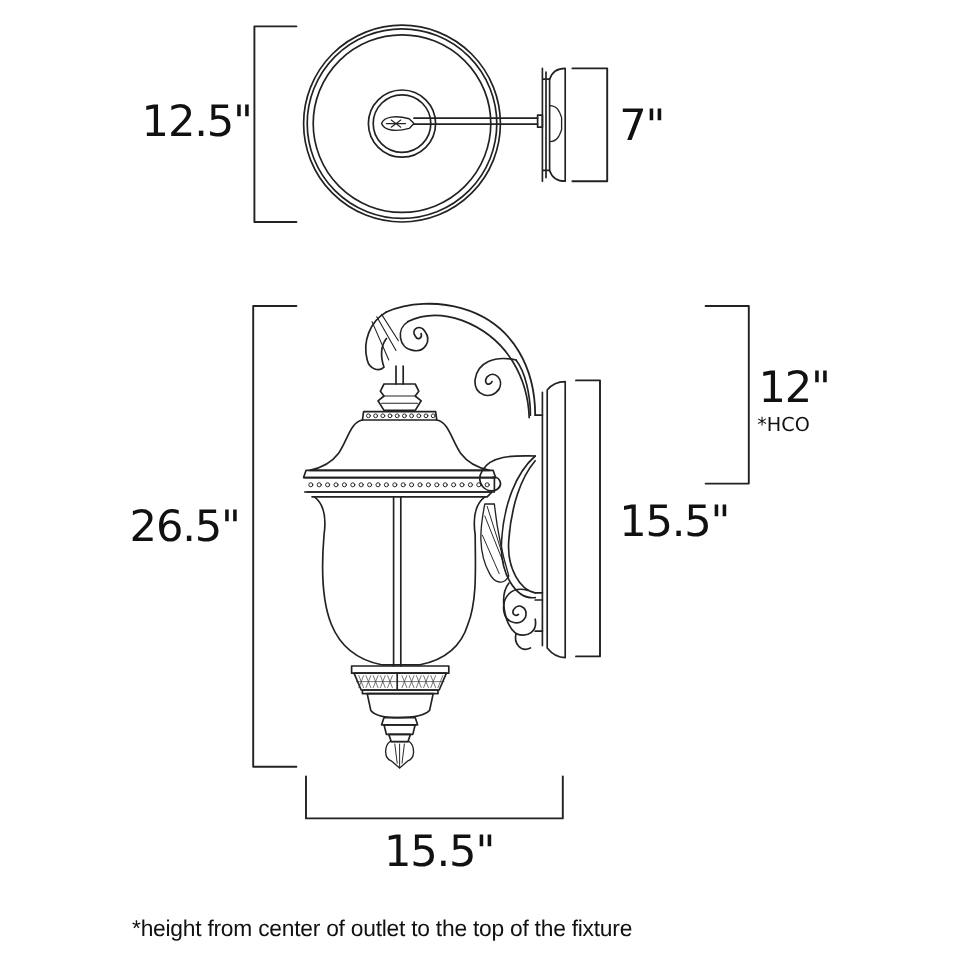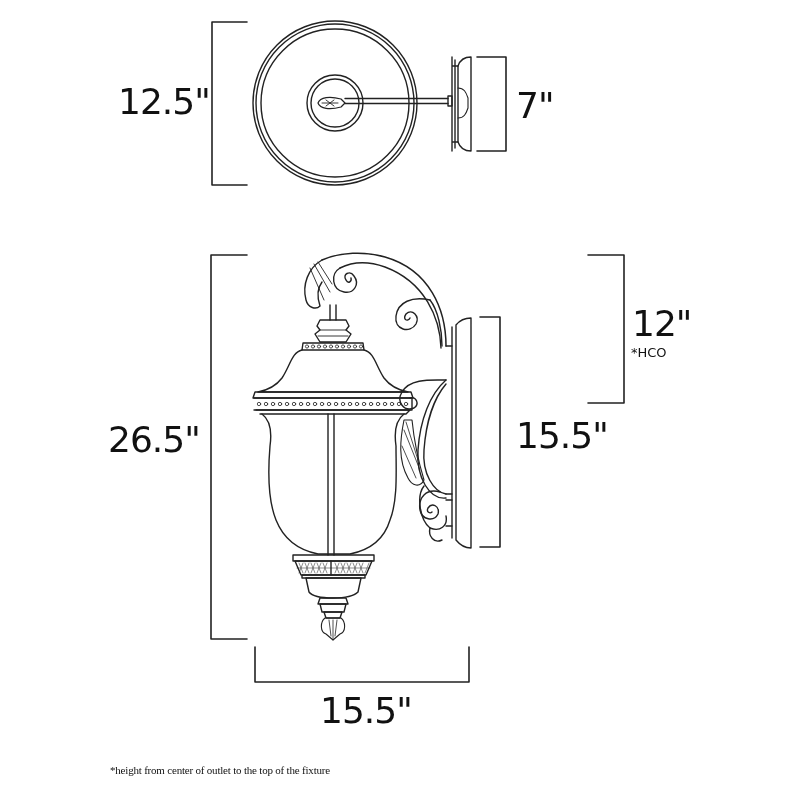--- a/index.html
+++ b/index.html
@@ -1,20 +1,20 @@
 <!DOCTYPE html>
 <html><head>
 <meta charset="utf-8">
 <style>
   html, body { margin: 0; padding: 0; background: #ffffff; }
   body { width: 800px; height: 800px; position: relative; overflow: hidden; font-family: "DejaVu Sans", "Liberation Sans", sans-serif; color: #111; }
   .label { position: absolute; font-family: "DejaVu Sans", sans-serif; color: #111; white-space: nowrap; letter-spacing: -1px; }
   .dim-lg { font-size: 36px; line-height: 1; }
-  .dim-sm { font-size: 13px; line-height: 1; letter-spacing: 0; }
-  .footnote { font-family: Liberation Serif, serif; font-size: 11px; letter-spacing: -0.2px; }
+  .dim-sm { font-size: 16px; line-height: 1; letter-spacing: 0; }
+  .footnote { font-family: Liberation Sans, sans-serif; font-size: 19px; letter-spacing: -0.2px; }
   svg.drawing { position: absolute; left: 0; top: 0; }
 </style>
 </head>
 <body>
 
 <svg class="drawing" width="800" height="800" viewBox="0 0 800 800" xmlns="http://www.w3.org/2000/svg">
   <g fill="none" stroke="#222" stroke-width="1.4" stroke-linejoin="round" stroke-linecap="round">
 
     <g>
 

